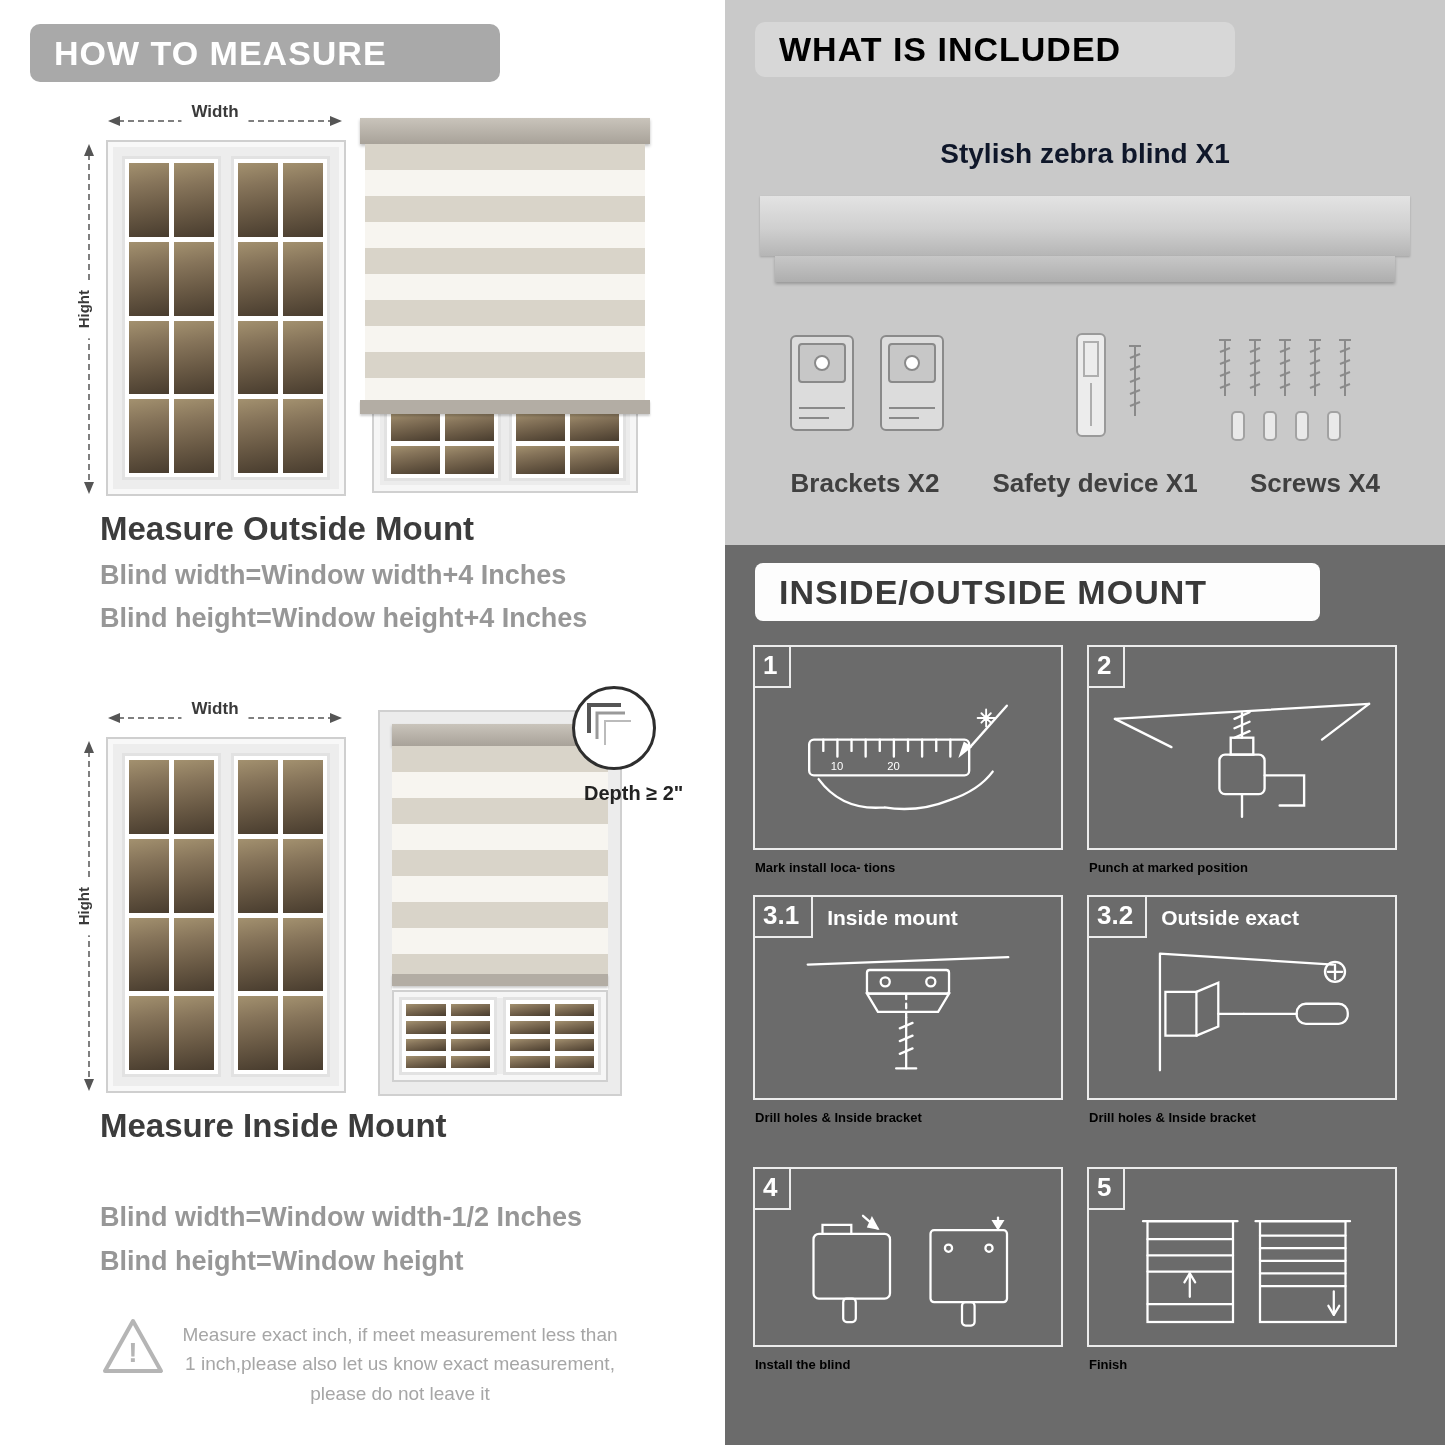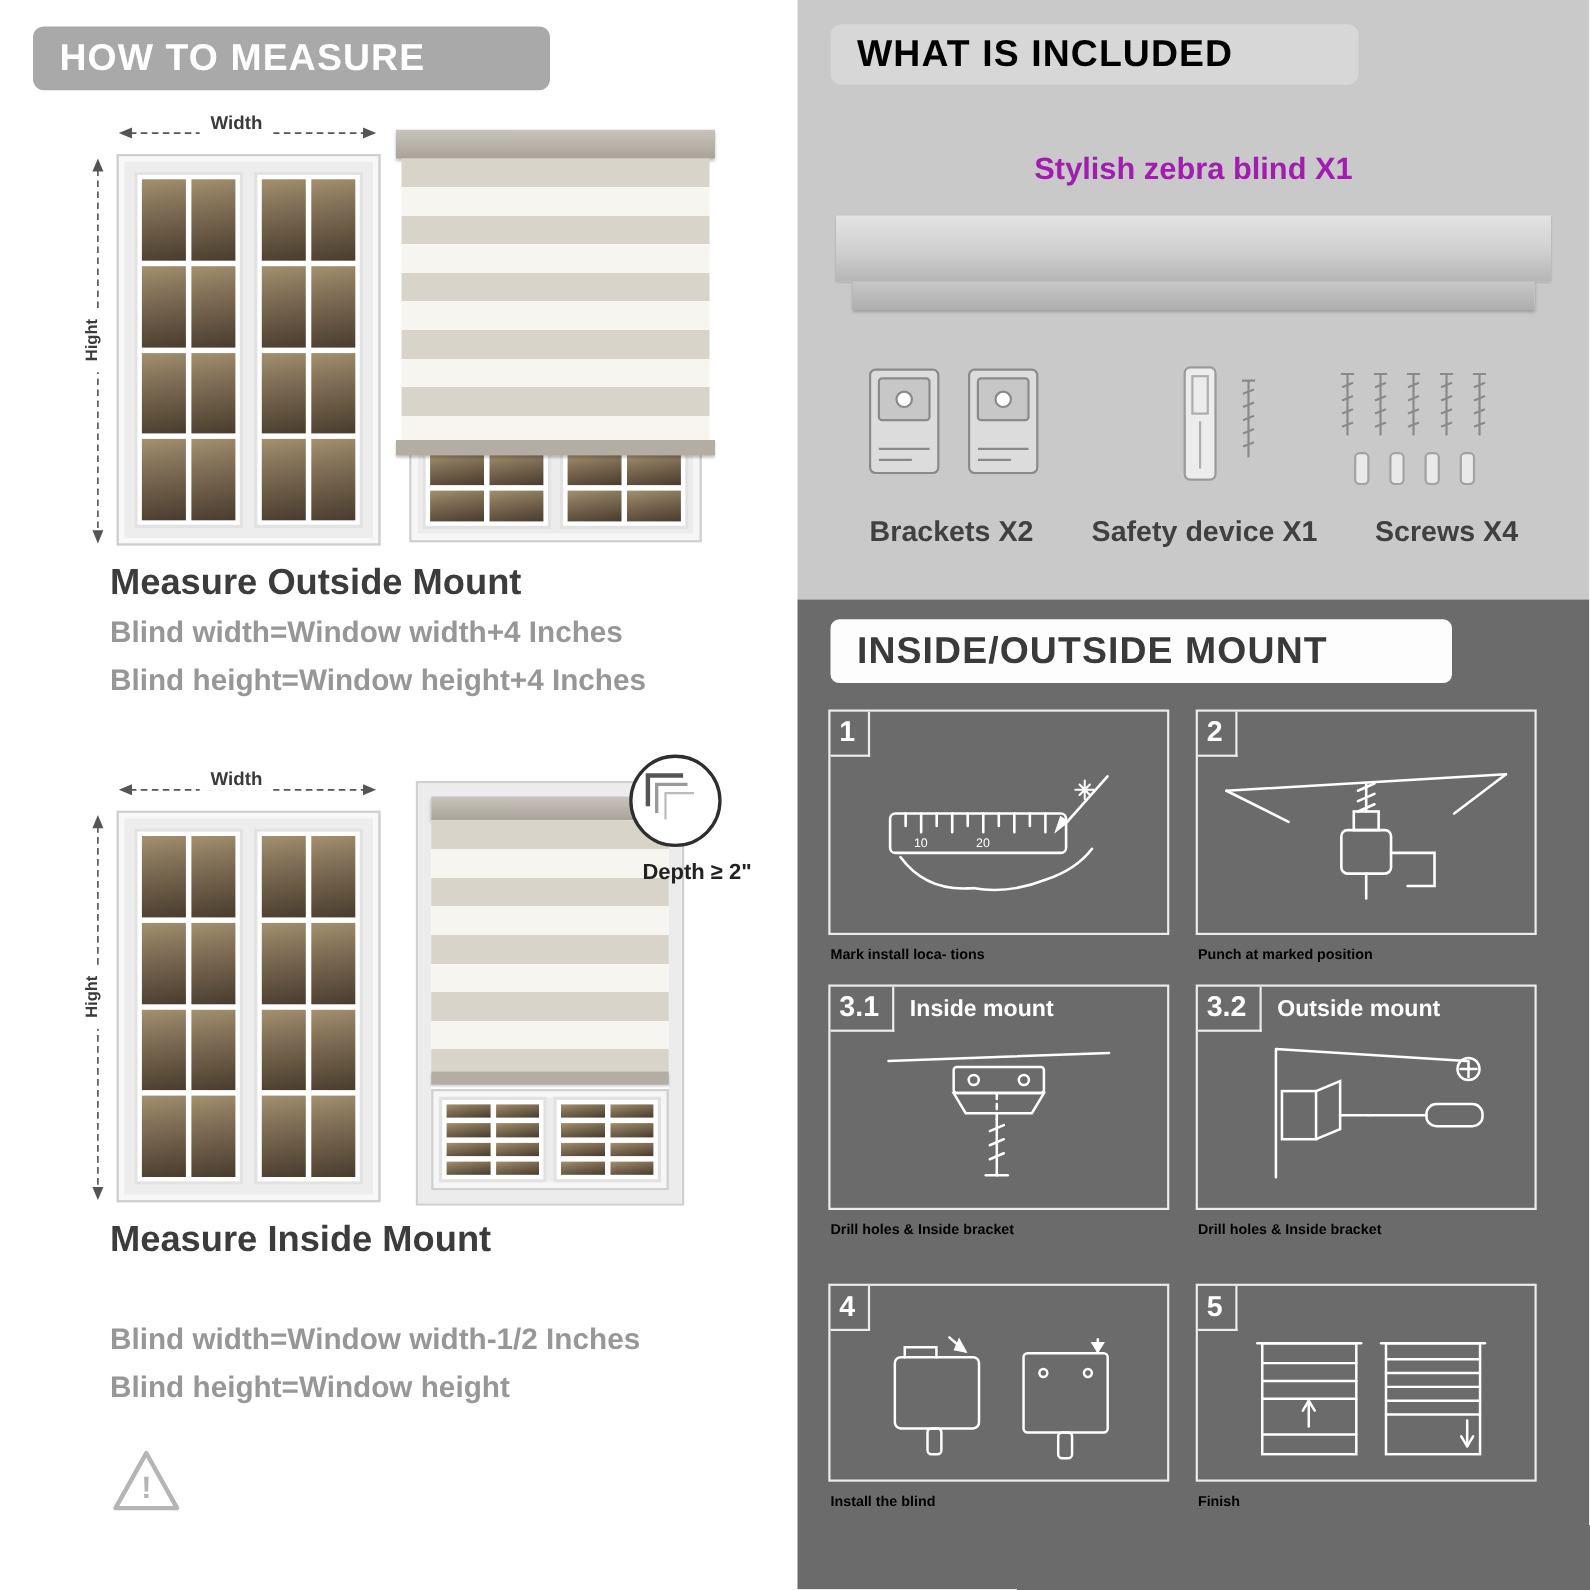--- a/index.html
+++ b/index.html
@@ -14,21 +14,21 @@
   .banner.mount{left:30px;top:18px;width:565px;height:58px;background:#fdfdfd;color:#3a3a3a;font-size:34px;border-radius:8px;}
 
   
   .right-light{position:absolute;left:725px;top:0;width:720px;height:545px;background:#c9c9c9;}
   .right-dark{position:absolute;left:725px;top:545px;width:720px;height:900px;background:#6b6b6b;}
 
   
   .h-title{position:absolute;font-weight:bold;font-size:33px;color:#3c3c3c;}
   .h-line{position:absolute;font-weight:bold;font-size:27px;color:#979797;}
   .blind-label{position:absolute;left:0;top:138px;width:720px;text-align:center;
-               font-weight:bold;font-size:28px;color:#a21caf;}
+               font-weight:bold;font-size:28px;color:#0f172a;}
   .item-label{position:absolute;top:468px;font-weight:bold;font-size:26px;color:#404040;text-align:center;}
   .warn-text{position:absolute;left:175px;top:1320px;width:450px;font-size:19px;line-height:1.55;
              color:#a6a6a6;text-align:center;}
 
   
   .win-illus{position:absolute;}
   .dim-label{position:absolute;background:#fff;padding:0 10px;font-weight:bold;font-size:17px;color:#3a3a3a;z-index:3;}
   .dim-label.vert{writing-mode:vertical-rl;transform:rotate(180deg);padding:10px 0;font-size:15px;}
   .win{position:absolute;background:#ededed;border:2px solid #cfcfcf;box-shadow:inset 0 0 0 5px #f8f8f8;
        padding:14px;display:flex;gap:10px;box-sizing:border-box;}
@@ -222,20 +222,21 @@
   <div class="depth-label" style="left:584px;top:782px;">Depth ≥ 2"</div>
 
   <div class="h-title" style="left:100px;top:1107px;">Measure Inside Mount</div>
   <div class="h-line" style="left:100px;top:1202px;">Blind width=Window width-1/2 Inches</div>
   <div class="h-line" style="left:100px;top:1246px;">Blind height=Window height</div>
 
   <svg style="position:absolute;left:100px;top:1315px;" width="66" height="62" viewBox="0 0 66 62">
     <path d="M33 6 L61 56 H5 Z" fill="none" stroke="#b5b5b5" stroke-width="4" stroke-linejoin="round"></path>
     <text x="33" y="47" text-anchor="middle" font-size="28" font-weight="bold" fill="#b5b5b5">!</text>
   </svg>
+  <div class="warn-text">Measure exact inch, if meet measurement less than 1 inch,please also let us know exact measurement, please do not leave it</div>
 
   <div class="right-light">
     <div class="banner included">
       <span>WHAT IS INCLUDED</span>
     </div>
     <div class="blind-label">Stylish zebra blind X1</div>
 
     <div class="headrail"></div>
     <div class="headrail-lip"></div>
 
@@ -360,21 +361,21 @@
           <path d="M137 142 h22"></path>
           <path d="M148 86 V60" stroke-dasharray="5 5"></path>
         </g>
       </svg>
     </div>
     <div class="step-caption" style="left:30px;top:565px;">Drill holes &amp;  Inside bracket</div>
 
     <div class="step-panel" style="left:362px;top:350px;width:310px;height:205px;">
       <div class="step-head">
         <span class="step-num">3.2</span>
-        <span class="step-title">Outside mount</span>
+        <span class="step-title">Outside exact</span>
       </div>
       <svg class="step-art" style="top:42px;height:155px;" viewBox="0 0 300 170">
         <g stroke="#fff" fill="none" stroke-width="2.5" stroke-linecap="round">
           <path d="M60 16 v128 M60 16 L250 28"></path>
           <rect x="66" y="58" width="34" height="48"></rect>
           <path d="M100 58 l24 -10 v48 l-24 10"></path>
           <path d="M124 82 h28"></path>
           <path d="M152 82 h58"></path>
           <rect x="210" y="71" width="56" height="22" rx="10"></rect>
           <circle cx="252" cy="36" r="11"></circle>

